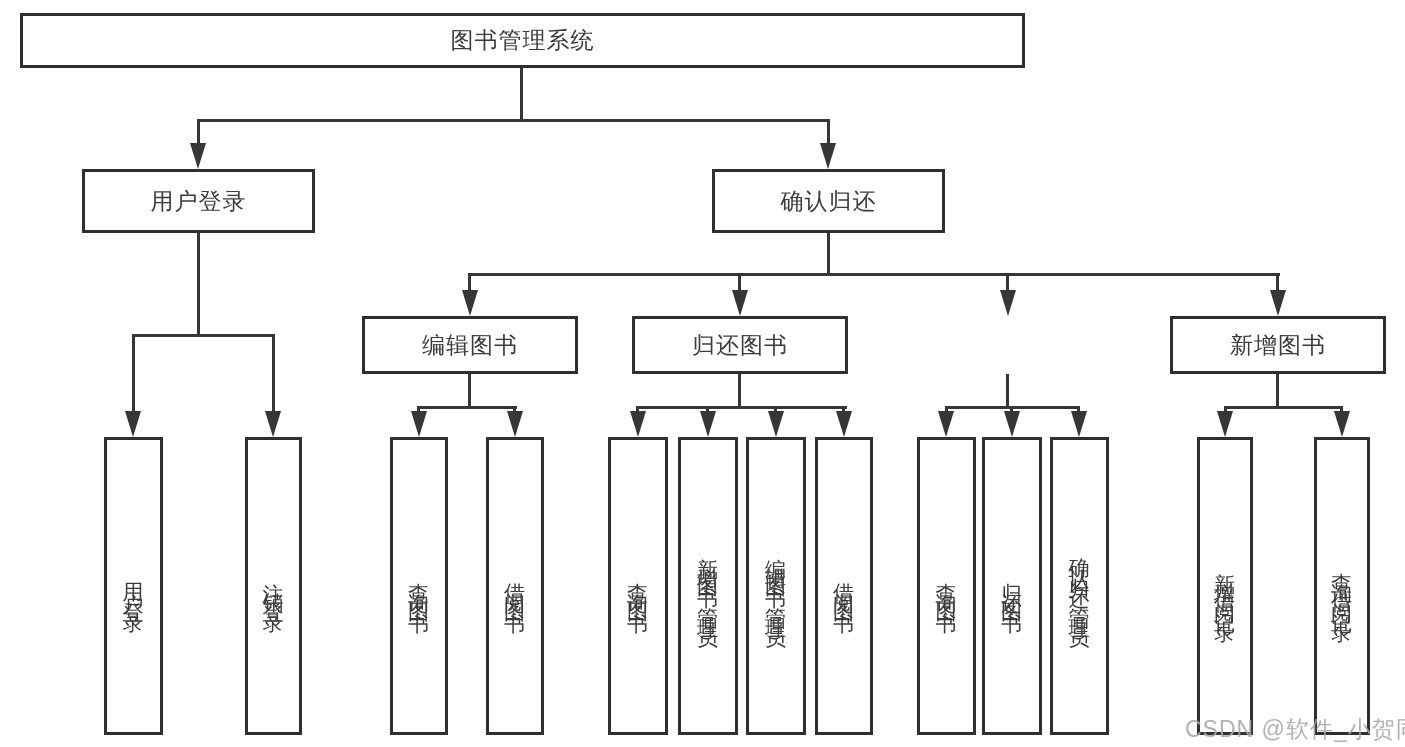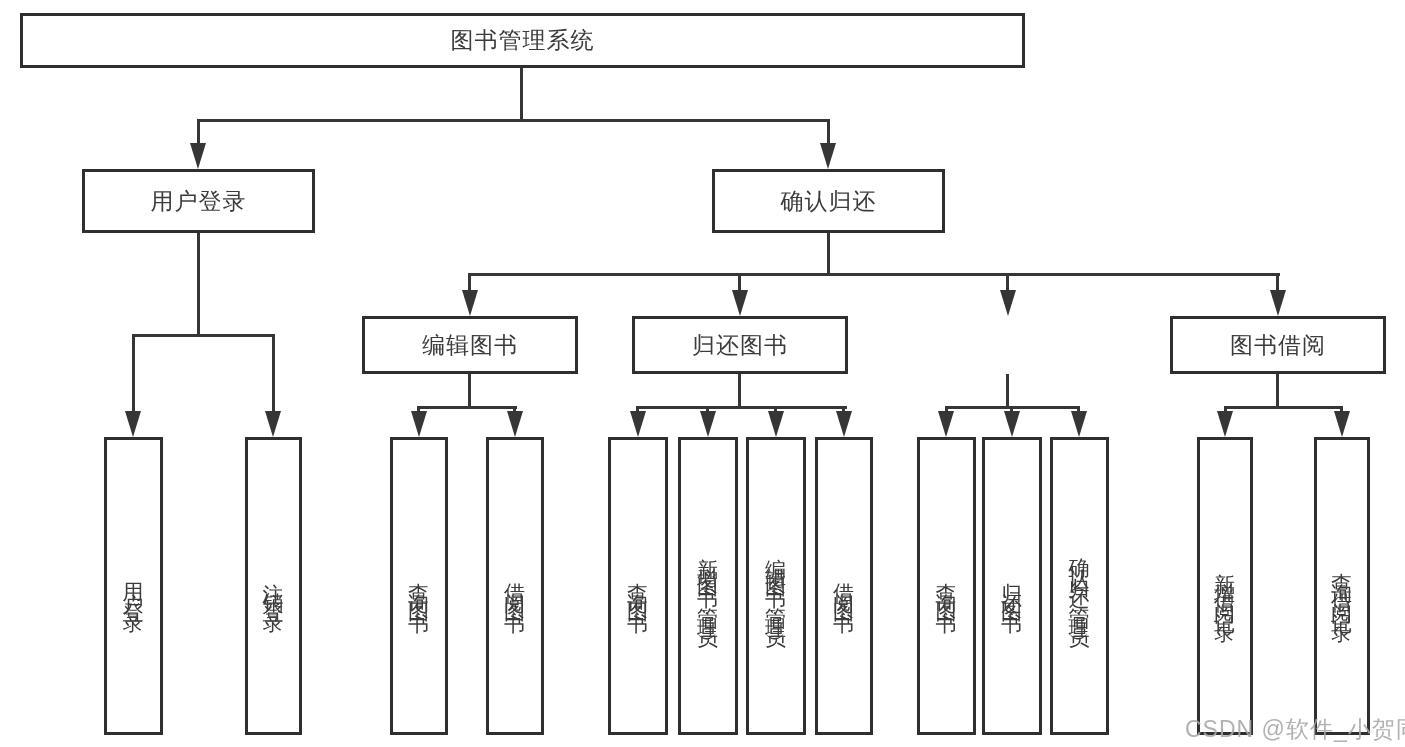--- a/index.html
+++ b/index.html
@@ -133,21 +133,21 @@
     <span>确认归还</span>
   </div>
 
   <div class="box h" style="left:362px;top:316px;width:216px;height:58px">
     <span>编辑图书</span>
   </div>
   <div class="box h" style="left:632px;top:316px;width:216px;height:58px">
     <span>归还图书</span>
   </div>
   <div class="box h" style="left:1170px;top:316px;width:216px;height:58px">
-    <span>图书借阅</span>
+    <span>新增图书</span>
   </div>
 
   <div class="box v" style="left:104px;top:437px;width:59px;height:298px">
     <span>用户登录</span>
   </div>
   <div class="box v" style="left:245px;top:437px;width:57px;height:298px">
     <span>注销登录</span>
   </div>
 
   <div class="box v" style="left:390px;top:437px;width:58px;height:298px">

